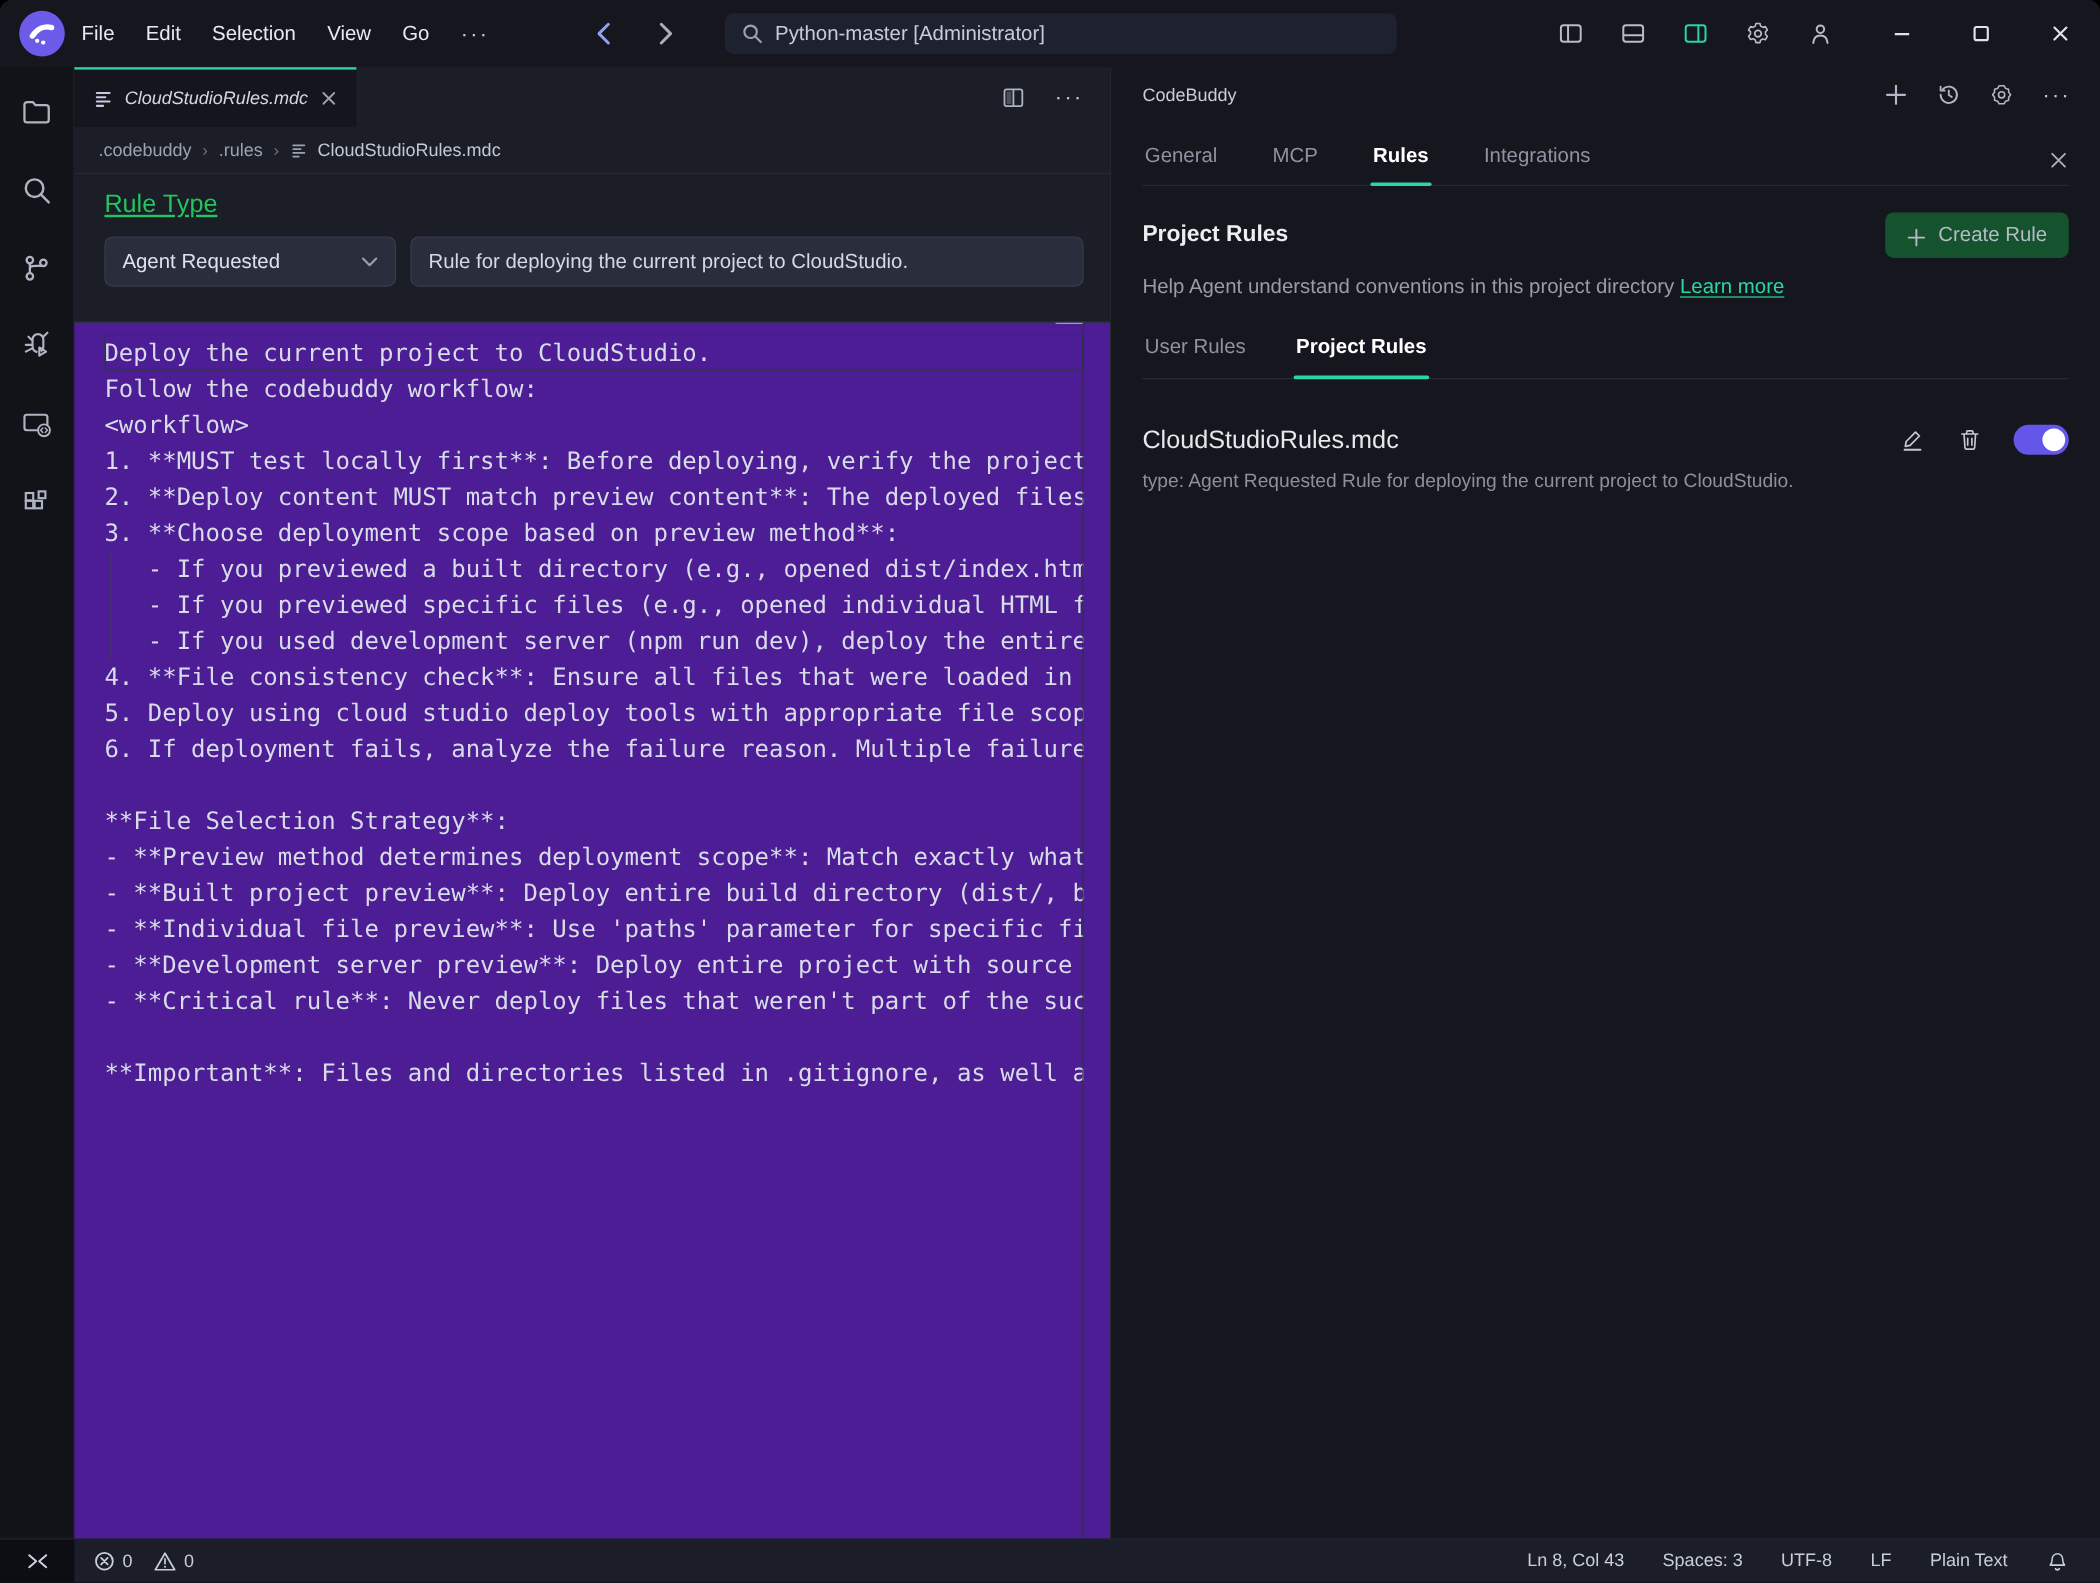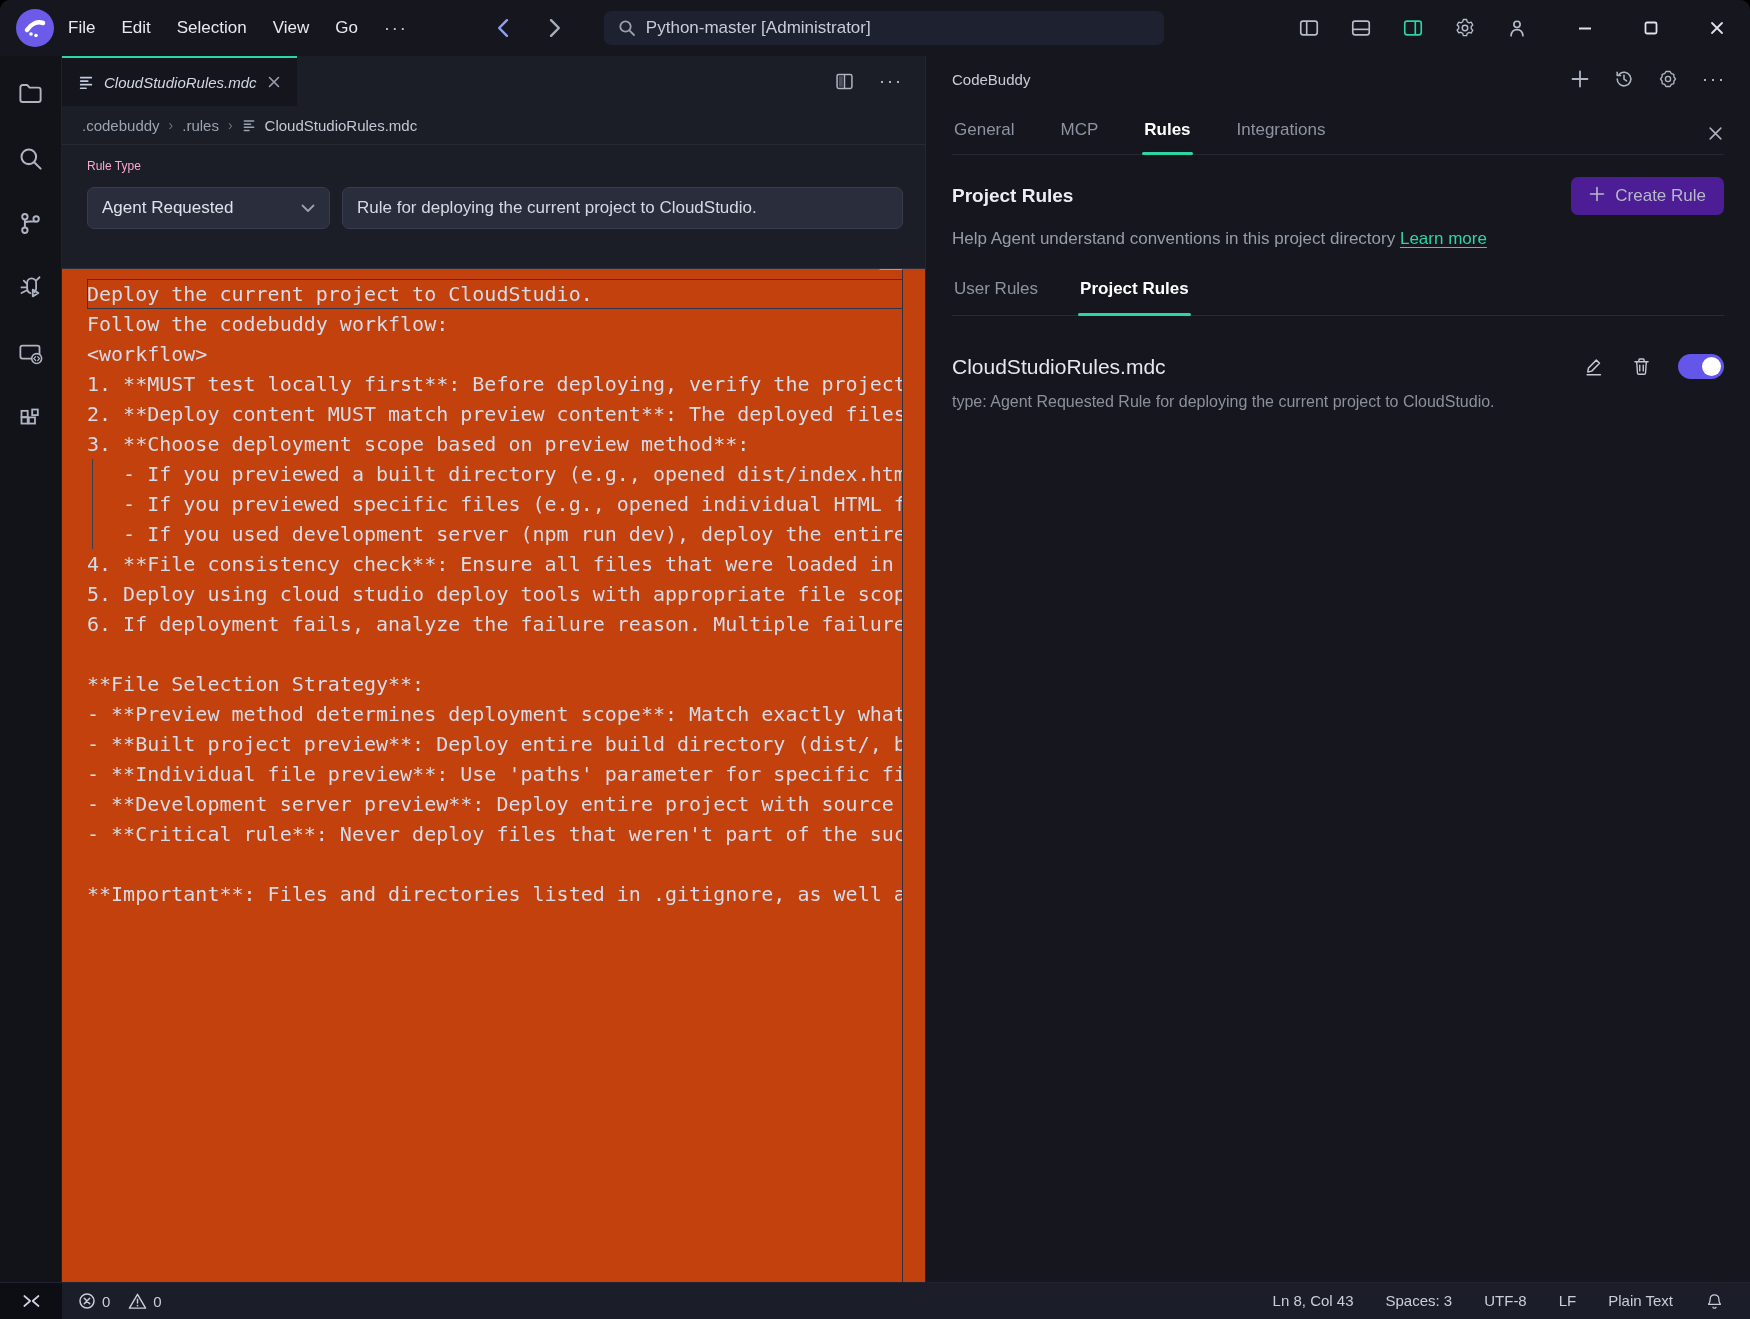--- a/index.html
+++ b/index.html
@@ -33,27 +33,27 @@
   .tabstrip{ height:50px; flex:0 0 50px; background:#1b1d27; display:flex; align-items:stretch; }
   .tab{ display:flex; align-items:center; gap:10px; padding:0 16px; background:#14151d;
     border-top:2px solid var(--accent,#2bd6a2); color:#d3d7e2; font-size:15px; }
   .tab-title{ font-style:italic; }
   .editor-actions{ margin-left:auto; display:flex; align-items:center; gap:24px; padding-right:22px; color:#aeb4c2; }
   .breadcrumb{ height:38px; flex:0 0 38px; background:#1b1d27; display:flex; align-items:center; gap:9px;
     padding-left:20px; font-size:15px; color:#9aa3b2; }
   .breadcrumb .sep{ color:#6d7482; font-size:14px; }
   .breadcrumb .last{ color:#c2c8d4; }
   .ruletype{ flex:0 0 124px; background:#1b1d27; border-top:1px solid #272936; padding:14px 22px 0 25px; }
-  .rt-label{ font-size:12px; color:#f9a8d4; margin-bottom:14px; }
+  .rt-label{ font-size:21px; color:#22c55e; margin-bottom:14px;text-decoration:underline; }
   .rt-row{ display:flex; gap:12px; }
   .dropdown{ width:243px; height:42px; background:#2a2d3c; border:1px solid #383c4e; border-radius:7px;
     display:flex; align-items:center; justify-content:space-between; padding:0 14px; font-size:17px; color:#dfe2ec; }
   .desc-input{ flex:1; height:42px; background:#2a2d3c; border:1px solid #383c4e; border-radius:7px;
     display:flex; align-items:center; padding:0 14px; font-size:17px; color:#d5d9e4; }
-  .code-wrap{ flex:1; position:relative; background:#c2410c; border-top:1px solid #2b2e3c; min-height:0; overflow:hidden; }
+  .code-wrap{ flex:1; position:relative; background:#4c1d95; border-top:1px solid #2b2e3c; min-height:0; overflow:hidden; }
   .drag-dash{ position:absolute; top:-3px; right:22px; width:24px; height:4px; border-radius:2px; background:#9ba0ac; }
   .scroll-line{ position:absolute; top:0; bottom:0; right:22px; width:1px; background:#2d3040; }
   .code-inner{ position:absolute; inset:0 22px 0 0; overflow:hidden; padding:10px 0 0 25px;
     font-family:"DejaVu Sans Mono", monospace; font-size:20px; line-height:30px; color:#d8dce8; }
   .code-line{ white-space:pre; height:30px; }
   .code-line:first-child{ box-shadow: inset 0 0 0 1px #31354a; }
   .indent-guide{ position:absolute; left:30px; top:190px; width:1px; height:90px; background:#3a3e50; }
 
   
   .panel{ flex:1; background:#16171e; border-left:1px solid #24252f; display:flex; flex-direction:column; min-width:0; }
@@ -62,21 +62,21 @@
   .panel-icons{ margin-left:auto; display:flex; align-items:center; gap:24px; color:#b0b6c4; }
   .panel-tabs{ display:flex; align-items:flex-end; gap:42px; margin:8px 26px 0 26px; border-bottom:1px solid #262733;
     font-size:17px; color:#8d93a2; }
   .ptab{ padding:10px 2px 14px; position:relative; }
   .ptab.active{ color:#ffffff; font-weight:700; }
   .ptab.active::after{ content:""; position:absolute; left:0; right:0; bottom:-1px; height:3px;
     background:var(--accent,#2bd6a2); border-radius:2px; }
   .panel-close{ margin-left:auto; padding-bottom:12px; color:#aab0bd; }
   .section-head{ display:flex; align-items:center; justify-content:space-between; margin:22px 26px 0 26px; }
   .section-title{ font-size:19px; font-weight:700; color:#eceef3; }
-  .create-btn{ display:flex; align-items:flex-start; gap:10px; background:#4c1d95; border-radius:7px;
+  .create-btn{ display:flex; align-items:flex-end; gap:10px; background:#14532d; border-radius:7px;
     padding:9px 18px; font-size:17px; color:#b6bac6; }
   .help{ margin:14px 26px 0 26px; font-size:17px; color:#959caa; }
   .learn-more{ color:var(--accent,#2bd6a2); text-decoration:underline; text-underline-offset:3px; }
   .subtabs{ display:flex; gap:38px; margin:30px 26px 16px 26px; border-bottom:1px solid #2a2b35; font-size:17px; color:#8d93a2; }
   .stab{ padding:0 2px 16px; position:relative; }
   .stab.active{ color:#ffffff; font-weight:700; }
   .stab.active::after{ content:""; position:absolute; left:0; right:0; bottom:-1px; height:3px;
     background:var(--accent,#2bd6a2); border-radius:2px; }
   .rule-row{ display:flex; align-items:center; margin:22px 26px 0 26px; }
   .rule-name{ font-size:21px; color:#e6e8ee; }

